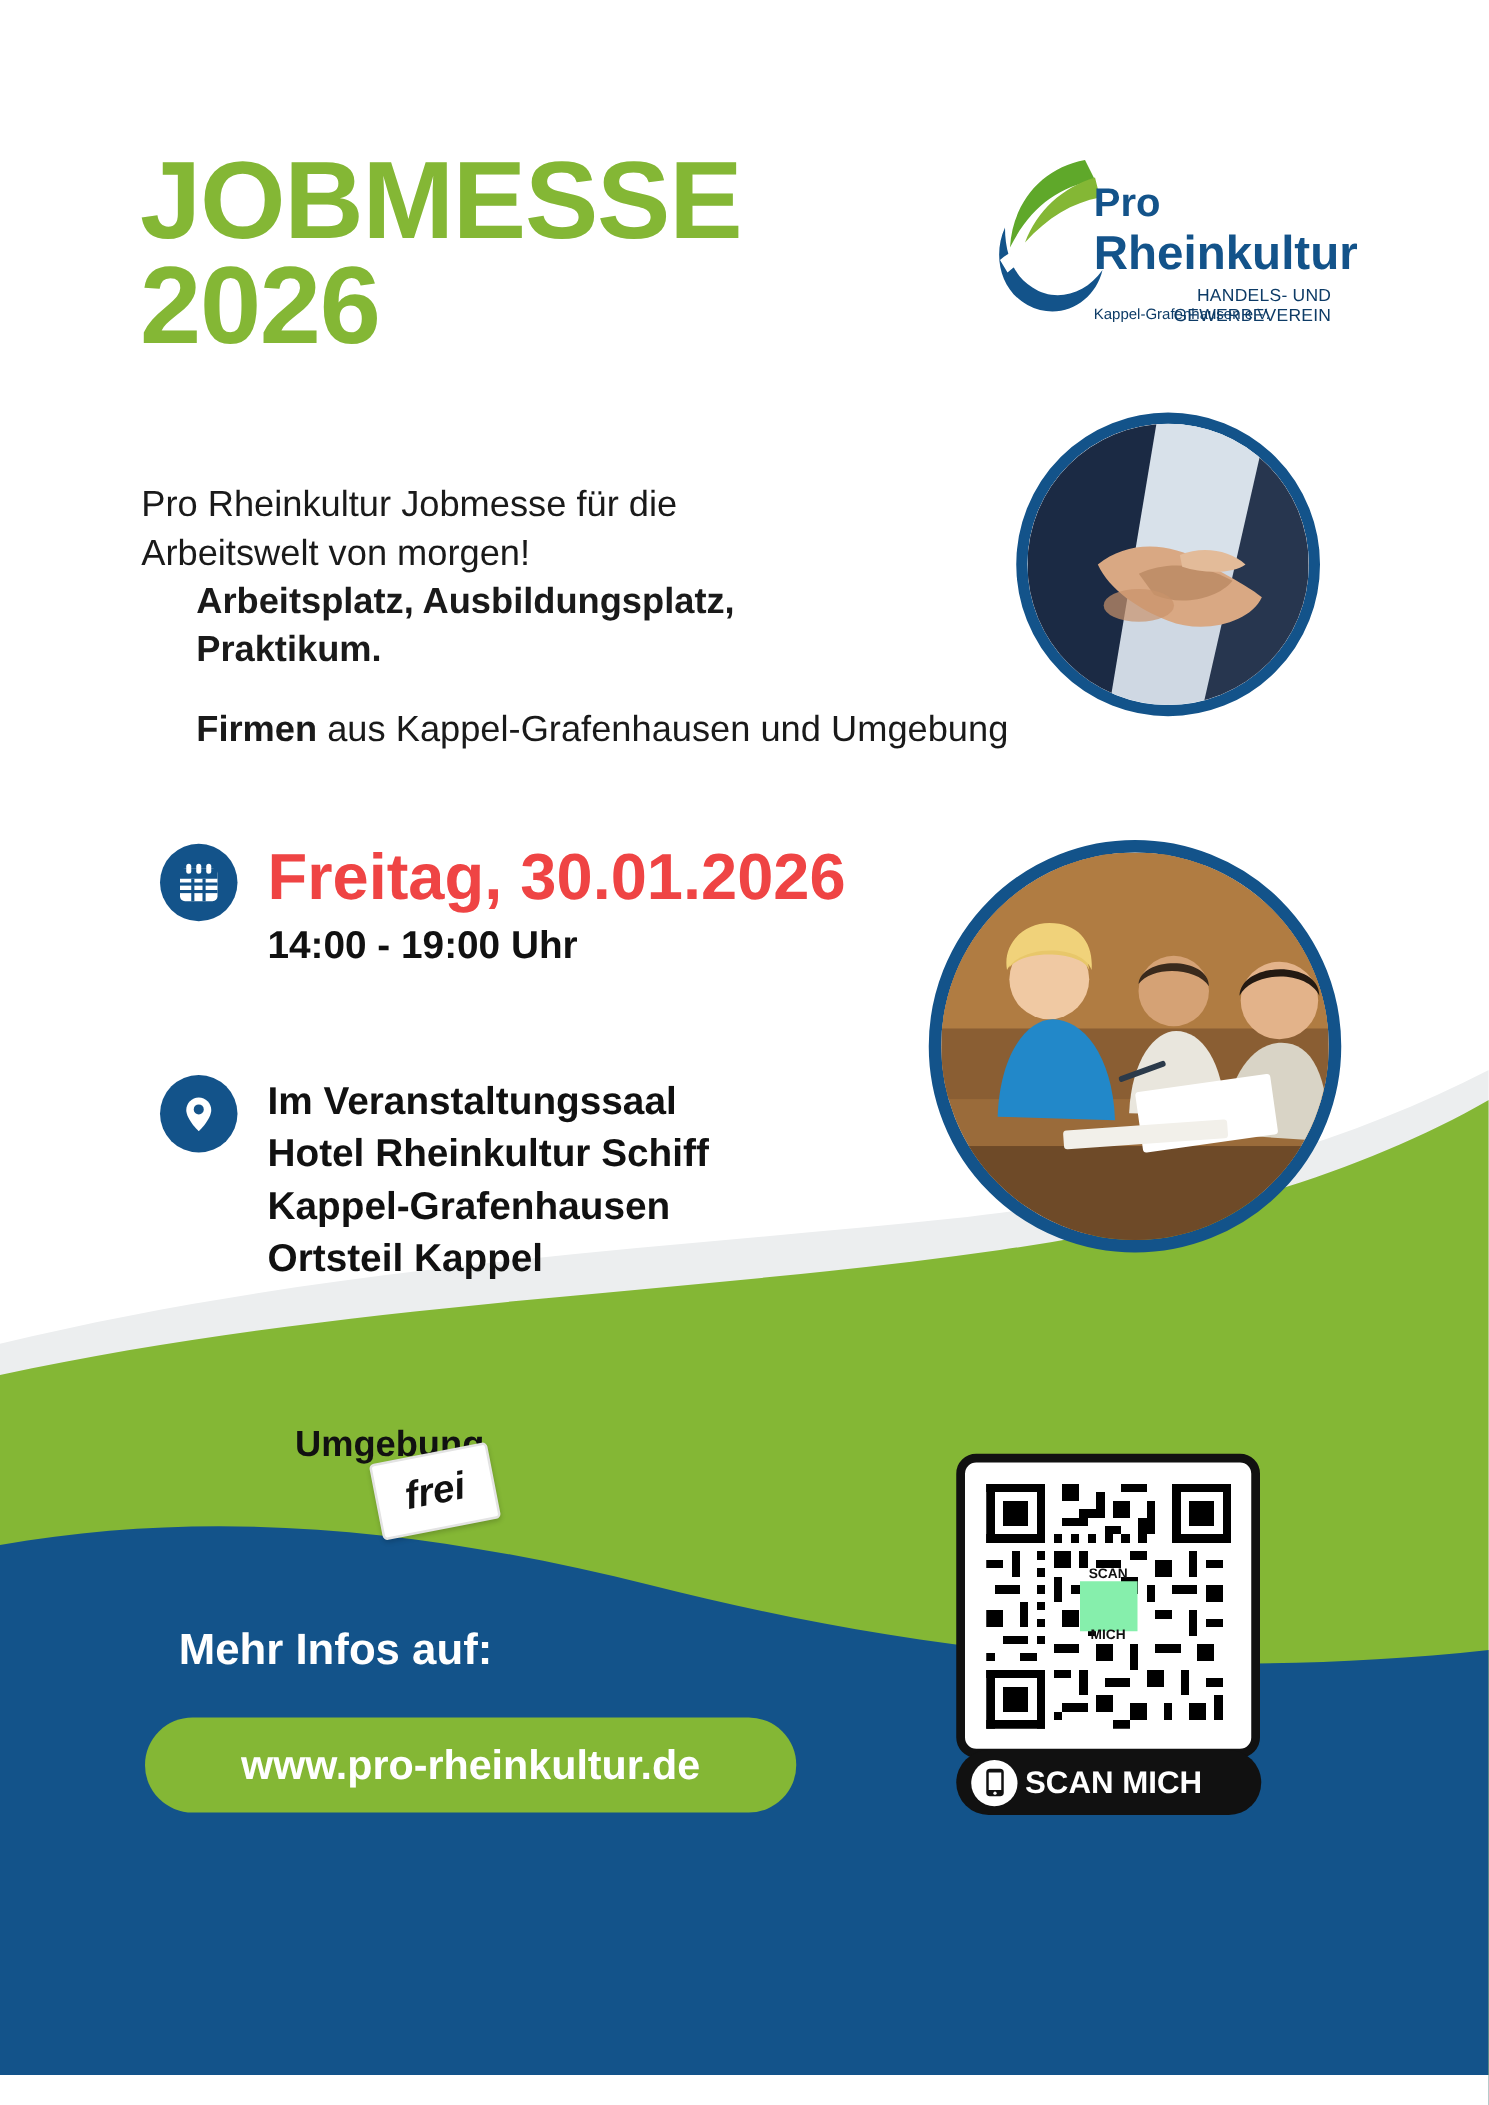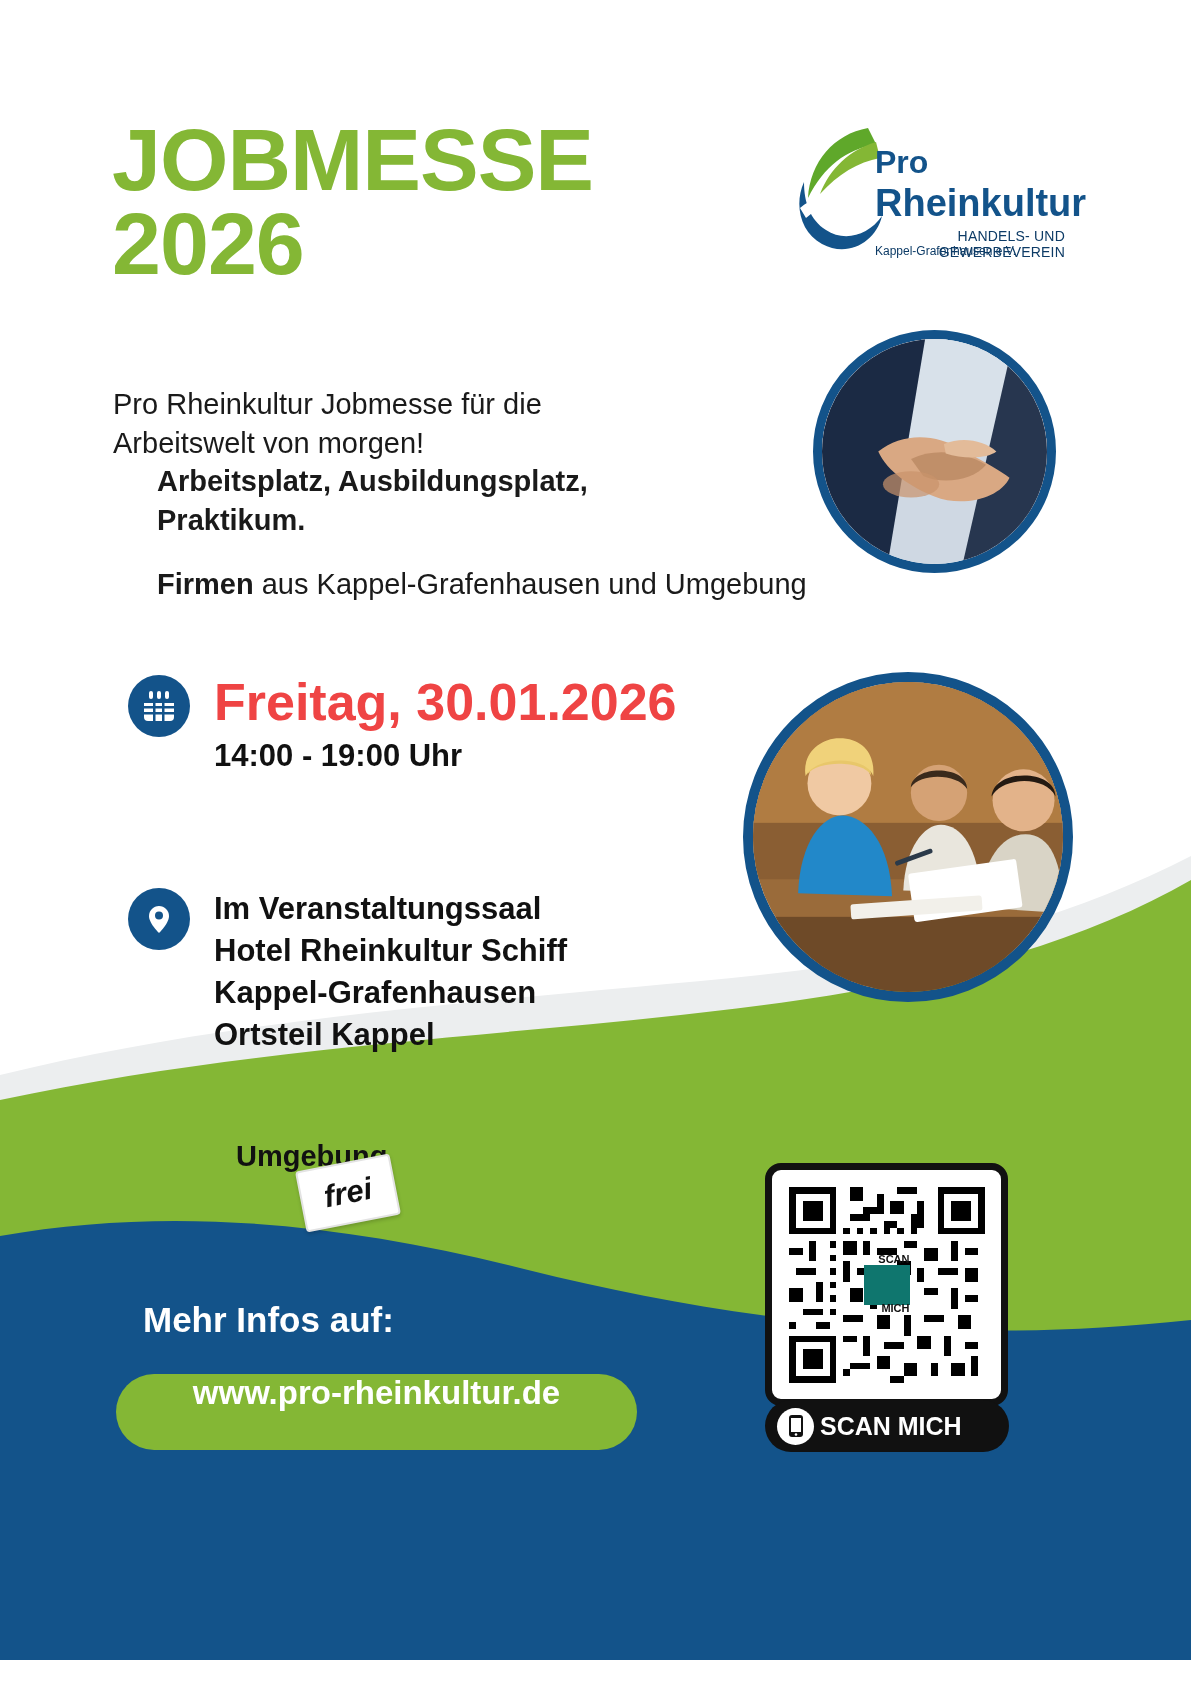--- a/index.html
+++ b/index.html
@@ -31,21 +31,21 @@
   .logo-sub2 { position:absolute; left:85px; top:124px; font-size:12px; color:#0d3b66; }
 
   
   .intro { position:absolute; left:113px; top:385px; width:920px; z-index:3; }
   .intro p { font-size:29px; line-height:1.33; color:#1a1a1a; }
   .intro .b { font-weight:bold;margin-left:44px; }
   .intro .firmen { margin-top:26px; font-size:29px; }
 
   
   .info-date { position:absolute; left:128px; top:675px; z-index:3; display:flex; gap:24px; align-items:flex-start; }
-  .info-loc  { position:absolute; left:128px; top:888px; z-index:3; display:flex; gap:24px; align-items:flex-start; }
+  .info-loc  { position:absolute; left:128px; top:860px; z-index:3; display:flex; gap:24px; align-items:flex-start; }
   .badge {
     width:62px; height:62px; border-radius:50%;
     background:#13538a; display:flex; align-items:center; justify-content:center;
     flex:0 0 auto;
   }
   .date-main { font-size:52px; font-weight:bold; color:#ef4444; line-height:1.05; }
   .date-sub  { font-size:31px; font-weight:bold; color:#111; margin-top:8px; }
   .loc-text  { font-size:31px; font-weight:bold; color:#111; line-height:1.36; }
 
   
@@ -71,35 +71,35 @@
   .frei-tag span { font-size:31px; font-weight:bold; color:#111; font-style:italic; }
 
   
   .mehr {
     position:absolute; left:143px; top:1300px; z-index:5;
     font-size:35px; font-weight:bold; color:#ffffff;
   }
   .url-pill {
     position:absolute; left:116px; top:1374px; z-index:5;
     width:521px; height:76px; border-radius:38px; background:#84b735;
-    display:flex; align-items:flex-start; justify-content:center;
+    display:flex; align-items:center; justify-content:center;
   }
   .url-pill span { font-size:33px; font-weight:bold; color:#ffffff; }
 
   
   .qr-box {
     position:absolute; left:765px; top:1163px; z-index:5;
     width:243px; height:243px; background:#ffffff; border-radius:16px;
     border:7px solid #111; display:flex; align-items:center; justify-content:center;
   }
   .qr-grid { position:relative; width:196px; height:196px; }
   .qr-center {
     position:absolute; left:50%; top:50%; transform:translate(-50%,-50%);
-    width:46px; height:40px; background:#0f766e; display:flex;
-    flex-direction:column; align-items:flex-end; justify-content:center; line-height:1.05;gap:37px;
+    width:46px; height:40px; background:#86efac; display:flex;
+    flex-direction:column; align-items:center; justify-content:center; line-height:1.05;gap:37px;
   }
   .qr-center span { font-size:11px; font-weight:bold; color:#111; }
 
   .scan-pill {
     position:absolute; left:765px; top:1400px; z-index:5;
     width:244px; height:52px; border-radius:26px; background:#111;
     display:flex; align-items:center; gap:6px; padding-left:12px;
   }
   .scan-pill .lbl { font-size:25px; font-weight:bold; color:#ffffff; }
   .phone-circle {

